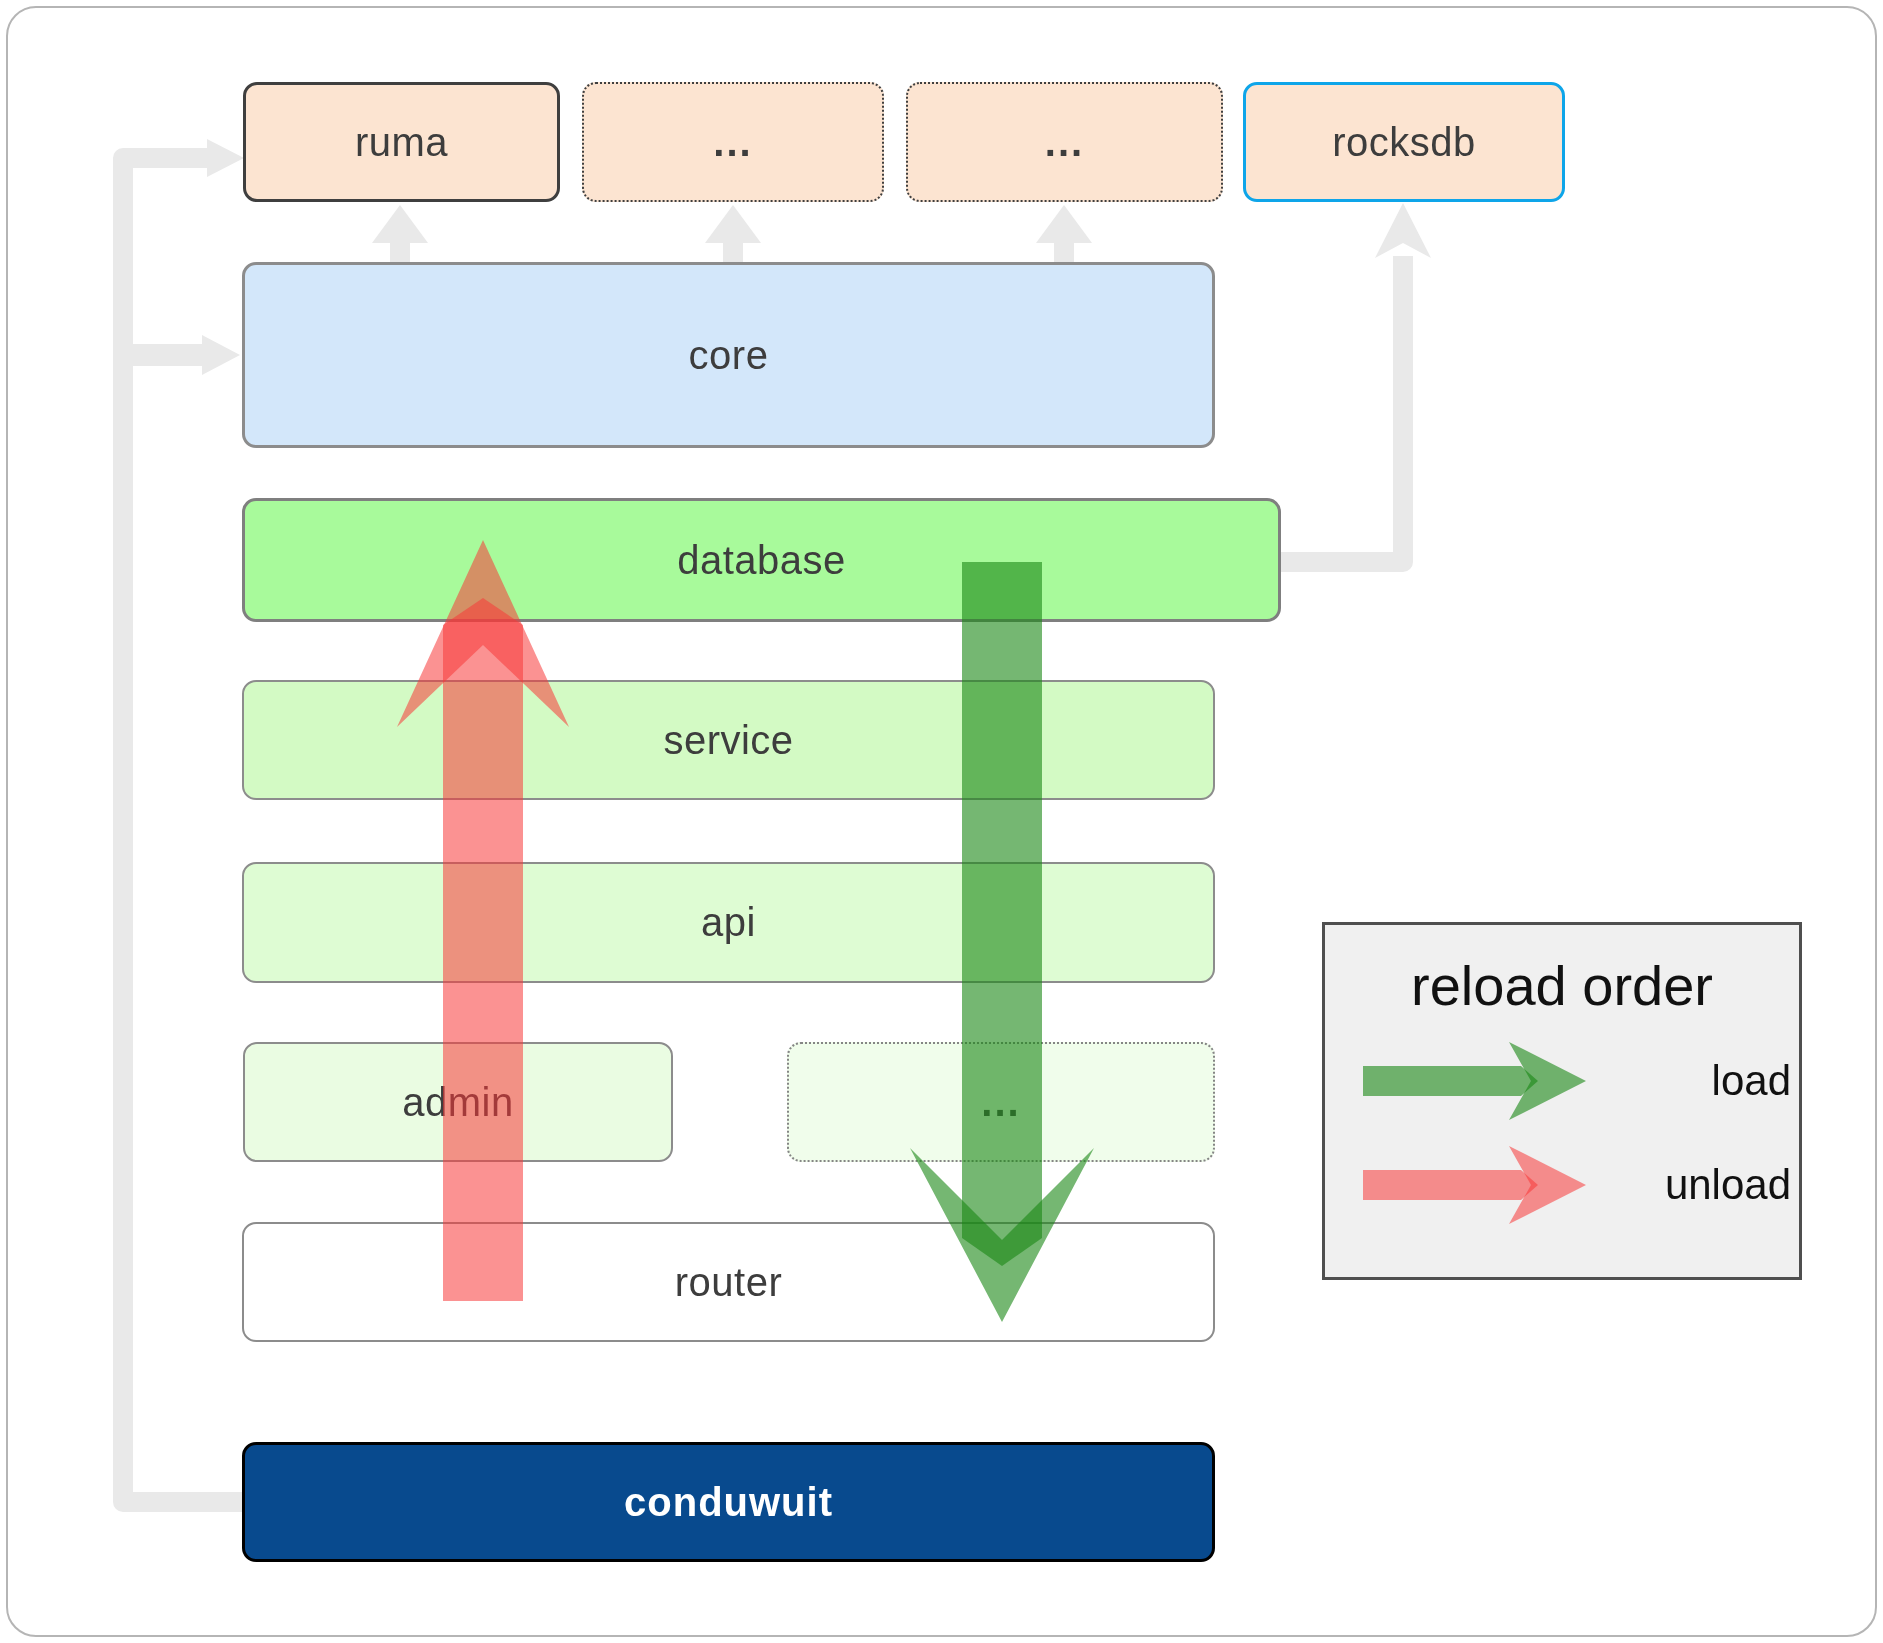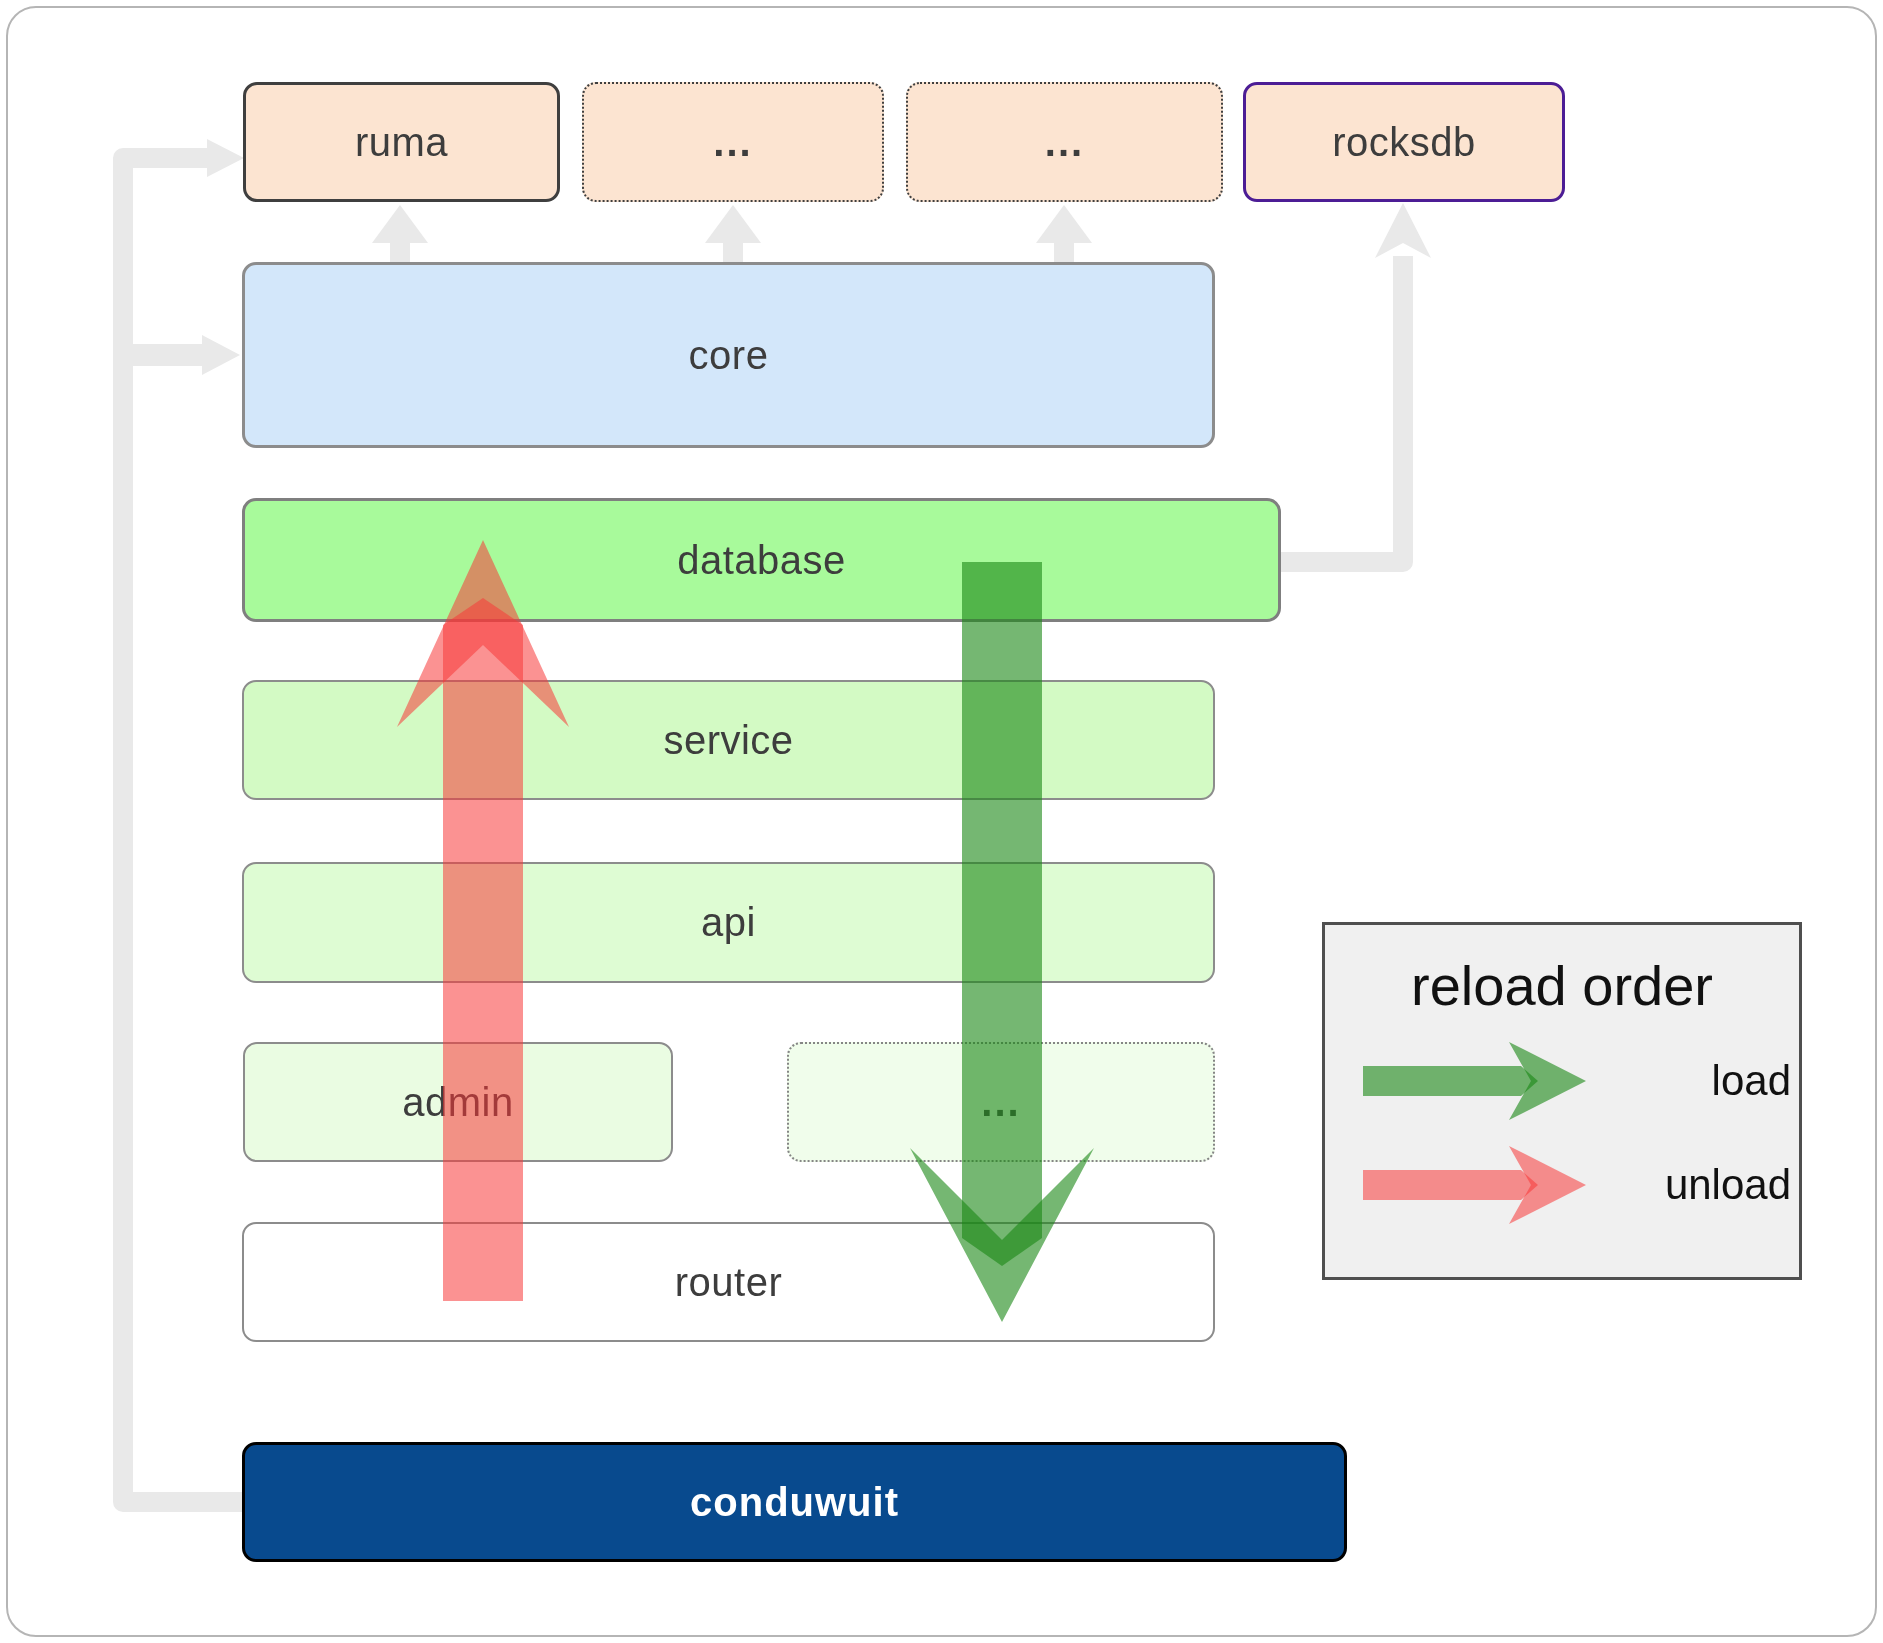--- a/index.html
+++ b/index.html
@@ -8,29 +8,29 @@
   .frame{position:absolute;left:6px;top:6px;right:6px;bottom:6px;border:2px solid #b5b5b5;
          border-radius:30px;z-index:0;}
   svg.layer{position:absolute;left:0;top:0;width:1883px;height:1643px;pointer-events:none;}
   #back-layer{z-index:1;}
   #front-layer{z-index:3;}
   .node{position:absolute;box-sizing:border-box;display:flex;align-items:center;justify-content:center;
         font-size:40px;color:#3d3d3d;border-radius:14px;z-index:2;letter-spacing:0.5px;}
   .ruma      {left:243px; top:82px;  width:317px; height:120px; background:#fce4d1; border:3px solid #3f3f3f;}
   .dots1     {left:582px; top:82px;  width:302px; height:120px; background:#fce4d1; border:2px dotted #3f3f3f;}
   .dots2     {left:906px; top:82px;  width:317px; height:120px; background:#fce4d1; border:2px dotted #3f3f3f;}
-  .rocksdb   {left:1243px;top:82px;  width:322px; height:120px; background:#fce4d1; border:3px solid #4c1d95;}
+  .rocksdb   {left:1243px;top:82px;  width:322px; height:120px; background:#fce4d1; border:3px solid #0ea5e9;}
   .core      {left:242px; top:262px; width:973px; height:186px; background:#d3e7fa; border:3px solid #8c8c8c;}
   .database  {left:242px; top:498px; width:1039px; height:124px; background:#a8fa9b; border:3px solid #7f7f7f;}
   .service   {left:242px; top:680px; width:973px; height:120px; background:#d3fac4; border:2px solid #8c8c8c;}
   .api       {left:242px; top:862px; width:973px; height:121px; background:#defcd3; border:2px solid #8c8c8c;}
   .admin     {left:243px; top:1042px;width:430px; height:120px; background:#eafce2; border:2px solid #8c8c8c;}
   .dots3     {left:787px; top:1042px;width:428px; height:120px; background:#f0fdeb; border:2px dotted #858585; color:#4a4a4a;}
   .router    {left:242px; top:1222px;width:973px; height:120px; background:#ffffff; border:2px solid #8c8c8c;}
-  .conduwuit {left:242px; top:1442px;width:1105px; height:120px; background:#084a8e; border:3px solid #000000;
+  .conduwuit {left:242px; top:1442px;width:973px; height:120px; background:#084a8e; border:3px solid #000000;
               color:#ffffff; font-weight:600; letter-spacing:1px;}
   .ellipsis{font-weight:700;letter-spacing:2px;}
   .legend{position:absolute;left:1322px;top:922px;width:480px;height:358px;background:#f0f0f0;
           border:3px solid #4f4f4f;box-sizing:border-box;z-index:2;}
   .legend-title{margin-top:28px;text-align:center;font-size:56px;color:#111111;}
   .legend-row{display:flex;align-items:center;margin:22px 8px 0 38px;height:82px;justify-content:space-between;}
   .legend-row svg{width:225px;height:80px;flex:0 0 auto;}
   .legend-label{margin-left:44px;font-size:42px;color:#111111;}
 </style>
 </head>

